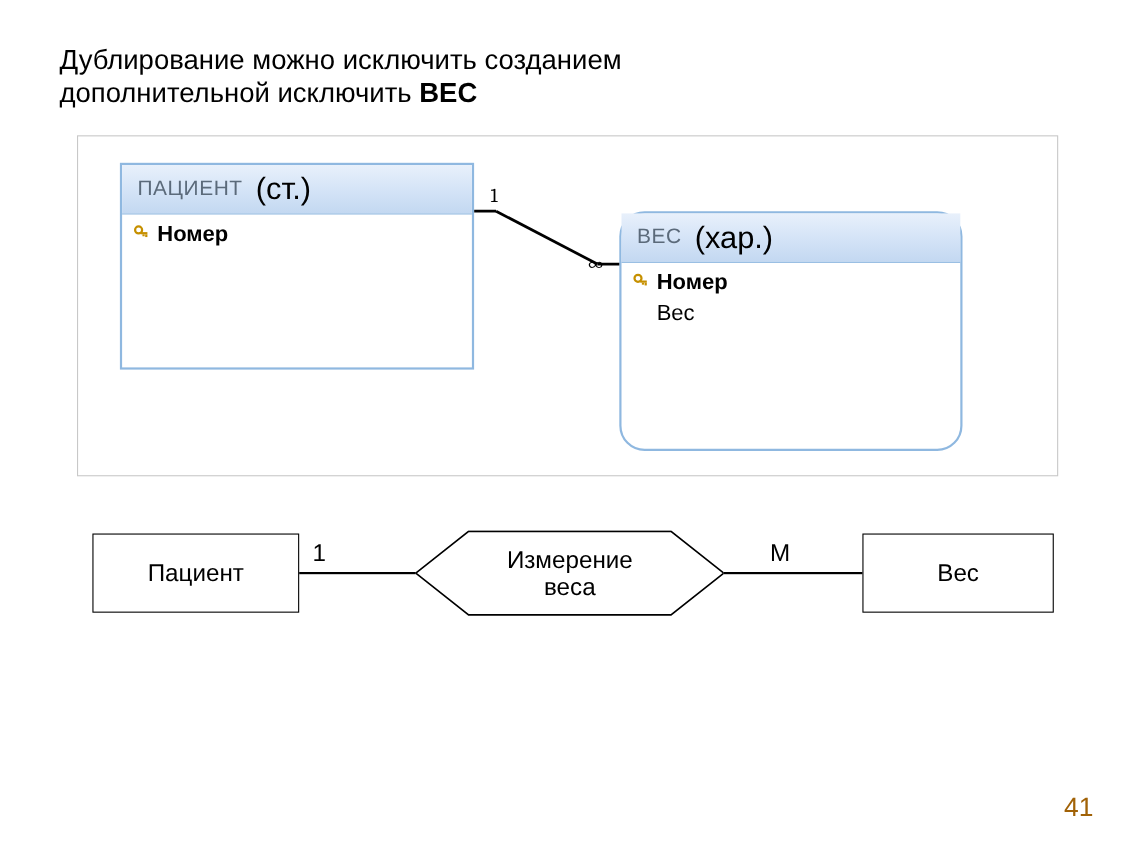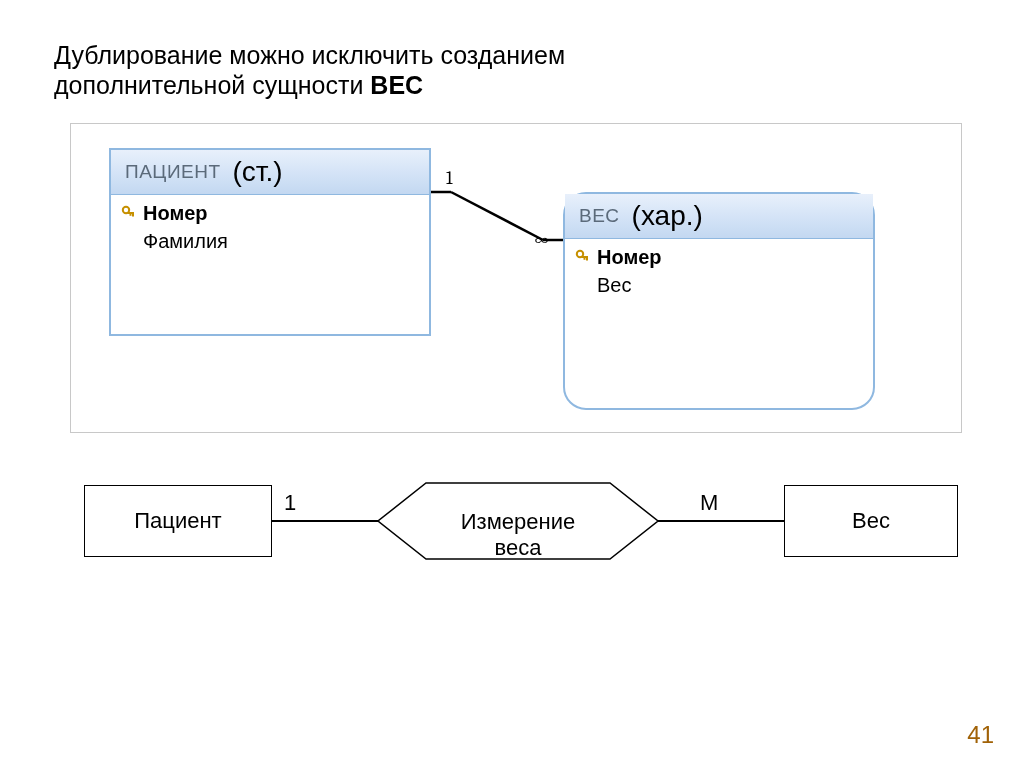--- a/index.html
+++ b/index.html
@@ -122,21 +122,21 @@
     left: 378px;
     top: 482px;
     width: 280px;
     height: 78px;
   }
   #er-rel svg { display: block; }
   #er-rel .label {
     position: absolute;
     left: 0; top: 0; right: 0; bottom: 0;
     display: flex;
-    align-items: flex-end;
+    align-items: center;
     justify-content: center;
     font-size: 22px;
     line-height: 1.15;
     text-align: center;
   }
   .er-line {
     position: absolute;
     background: #000;
     height: 1.5px;
   }
@@ -151,44 +151,41 @@
     bottom: 18px;
     font-size: 24px;
     color: #a16207;
   }
 </style>
 </head>
 <body>
 
 <div class="title">
   <span>Дублирование можно исключить созданием</span><br>
-  <span>дополнительной сущности </span><span class="bold">ВЕС</span>
+  <span>дополнительной исключить </span><span class="bold">ВЕС</span>
 </div>
 
 <div class="panel">
 
   <div id="table-patient" class="entity-table">
     <div class="entity-header">
       <span>ПАЦИЕНТ</span>
       <span class="annot">(ст.)</span>
     </div>
     <div class="entity-body">
       <div class="row bold">
         <span class="key-icon">
           <svg viewBox="0 0 16 16">
               <circle cx="5" cy="5" r="3.2" fill="none" stroke="#c69000" stroke-width="2"></circle>
               <rect x="7" y="7" width="6" height="2" fill="#c69000"></rect>
               <rect x="11" y="9" width="2" height="2.5" fill="#c69000"></rect>
               <rect x="8.5" y="9" width="2" height="1.8" fill="#c69000"></rect>
             </svg>
         </span>
         <span>Номер</span>
-      </div>
-      <div class="row">
-        <span>Фамилия</span>
       </div>
     </div>
   </div>
 
   <div id="table-weight" class="entity-table">
     <div class="entity-header">
       <span>BEC</span>
       <span class="annot">(хар.)</span>
     </div>
     <div class="entity-body">

